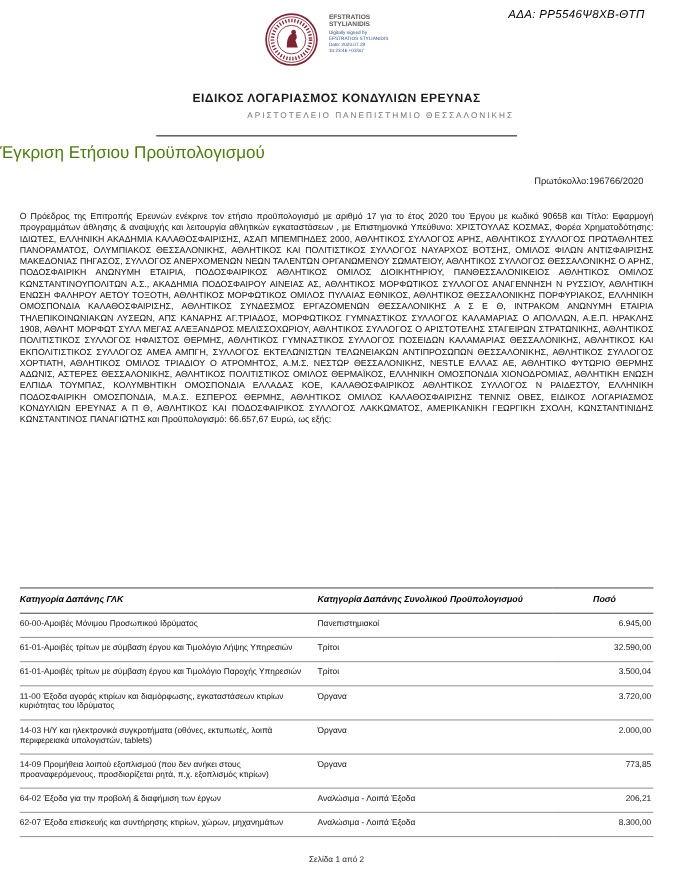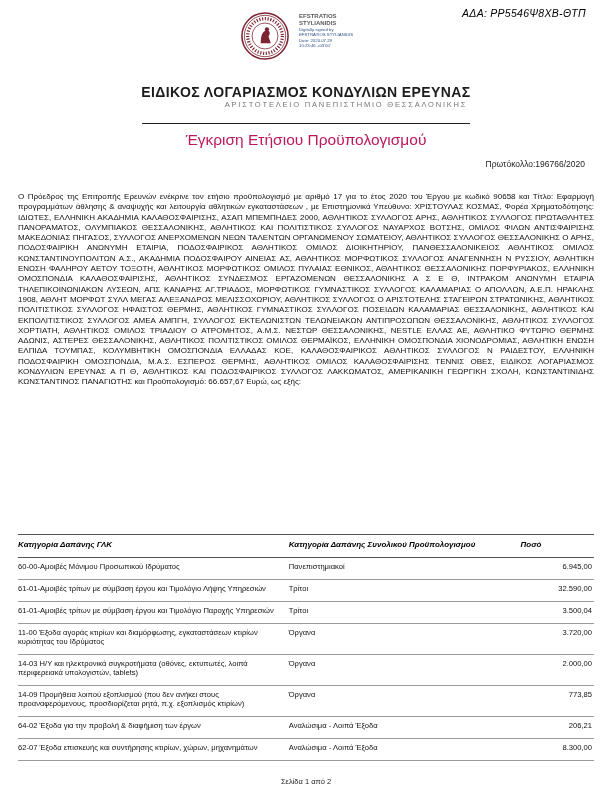--- a/index.html
+++ b/index.html
@@ -8,38 +8,38 @@
     font-family:"Liberation Sans","DejaVu Sans",sans-serif;color:#111;overflow:hidden;
     box-shadow:0 0 6px rgba(0,0,0,.4);
   }
   .ada{position:absolute;top:7px;right:26px;font-size:10.5px;letter-spacing:.3px;color:#000;font-style:italic;}
   .ada span{margin-left:3px;}
   .seal-row{position:absolute;top:11px;left:240px;display:flex;align-items:flex-start;gap:9px;}
   .seal{width:50px;height:50px;flex:0 0 auto;}
   .sig{width:80px;padding-top:2px;}
   .sig .big{font-size:6px;font-weight:bold;color:#5a5a5a;line-height:7px;}
   .sig .small{font-size:4.3px;color:#2c4f87;line-height:5.4px;}
-  .org-name{position:absolute;top:84px;left:0;width:100%;text-align:center;font-weight:bold;font-size:14px;letter-spacing:.4px;color:#1c1c1c;}
+  .org-name{position:absolute;top:84px;left:0;width:100%;text-align:center;font-weight:bold;font-size:11px;letter-spacing:.4px;color:#1c1c1c;}
   .org-uni{position:absolute;top:100px;left:0;width:100%;text-align:center;font-size:7.5px;letter-spacing:1.8px;color:#767676;padding-left:40px;}
   .rule{position:absolute;top:123px;left:142px;width:328px;border-top:1.3px solid #222;}
-  .doc-title{position:absolute;top:131px;left:0;width:100%;text-align:center;font-size:15.5px;color:#be185d;}
+  .doc-title{position:absolute;top:131px;left:0;width:100%;font-size:15.5px;color:#4d7c0f;}
   .protocol{position:absolute;top:159px;right:27px;width:168px;display:flex;justify-content:flex-end;font-size:8.5px;color:#1c1c1c;margin-left:16px;}
   .body-text{
     position:absolute;top:192px;left:18px;width:576px;height:340px;overflow:hidden;
     font-size:8px;line-height:10.3px;text-align:justify;color:#101010;
   }
   .table-wrap{position:absolute;top:534px;left:18px;width:576px;}
   table{width:100%;border-collapse:collapse;table-layout:fixed;}
   col.c1{width:47%;} col.c2{width:37%;} col.c3{width:16%;}
   th{
     font-size:8px;font-weight:bold;font-style:italic;text-align:left;color:#000;
     border-top:1.2px solid #555;border-bottom:1.2px solid #555;
     padding:5px 2px 8px 0;line-height:9.2px;
   }
-  th.amount{text-align:center;padding-right:34px;}
+  th.amount{text-align:right;padding-right:34px;}
   td{
     font-size:7.6px;vertical-align:top;color:#101010;
     border-bottom:1px solid #9a9a9a;
     padding:4px 6px 8px 0;line-height:9px;
   }
   td.amount{text-align:right;padding-right:2px;}
   .footer{position:absolute;bottom:6px;left:0;width:100%;text-align:center;font-size:7.5px;color:#222;}
 </style>
 </head>
 <body>

